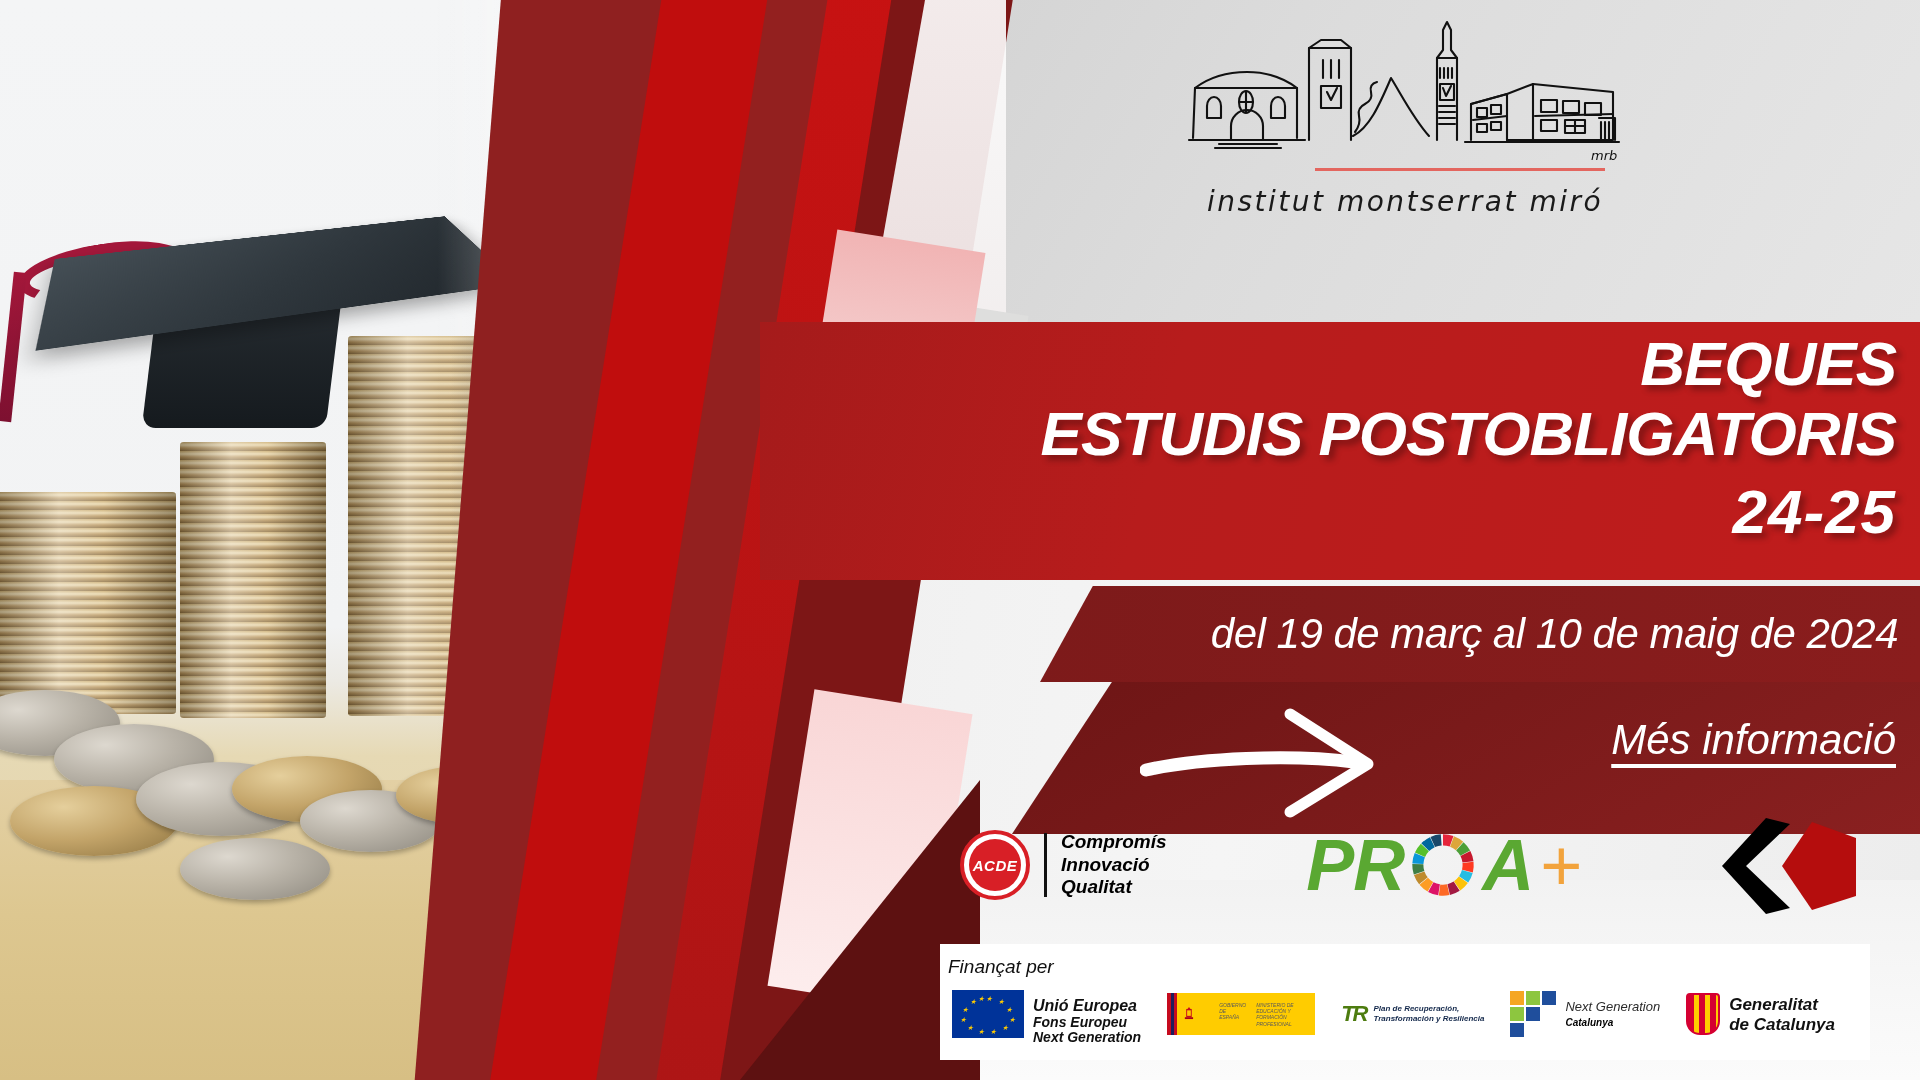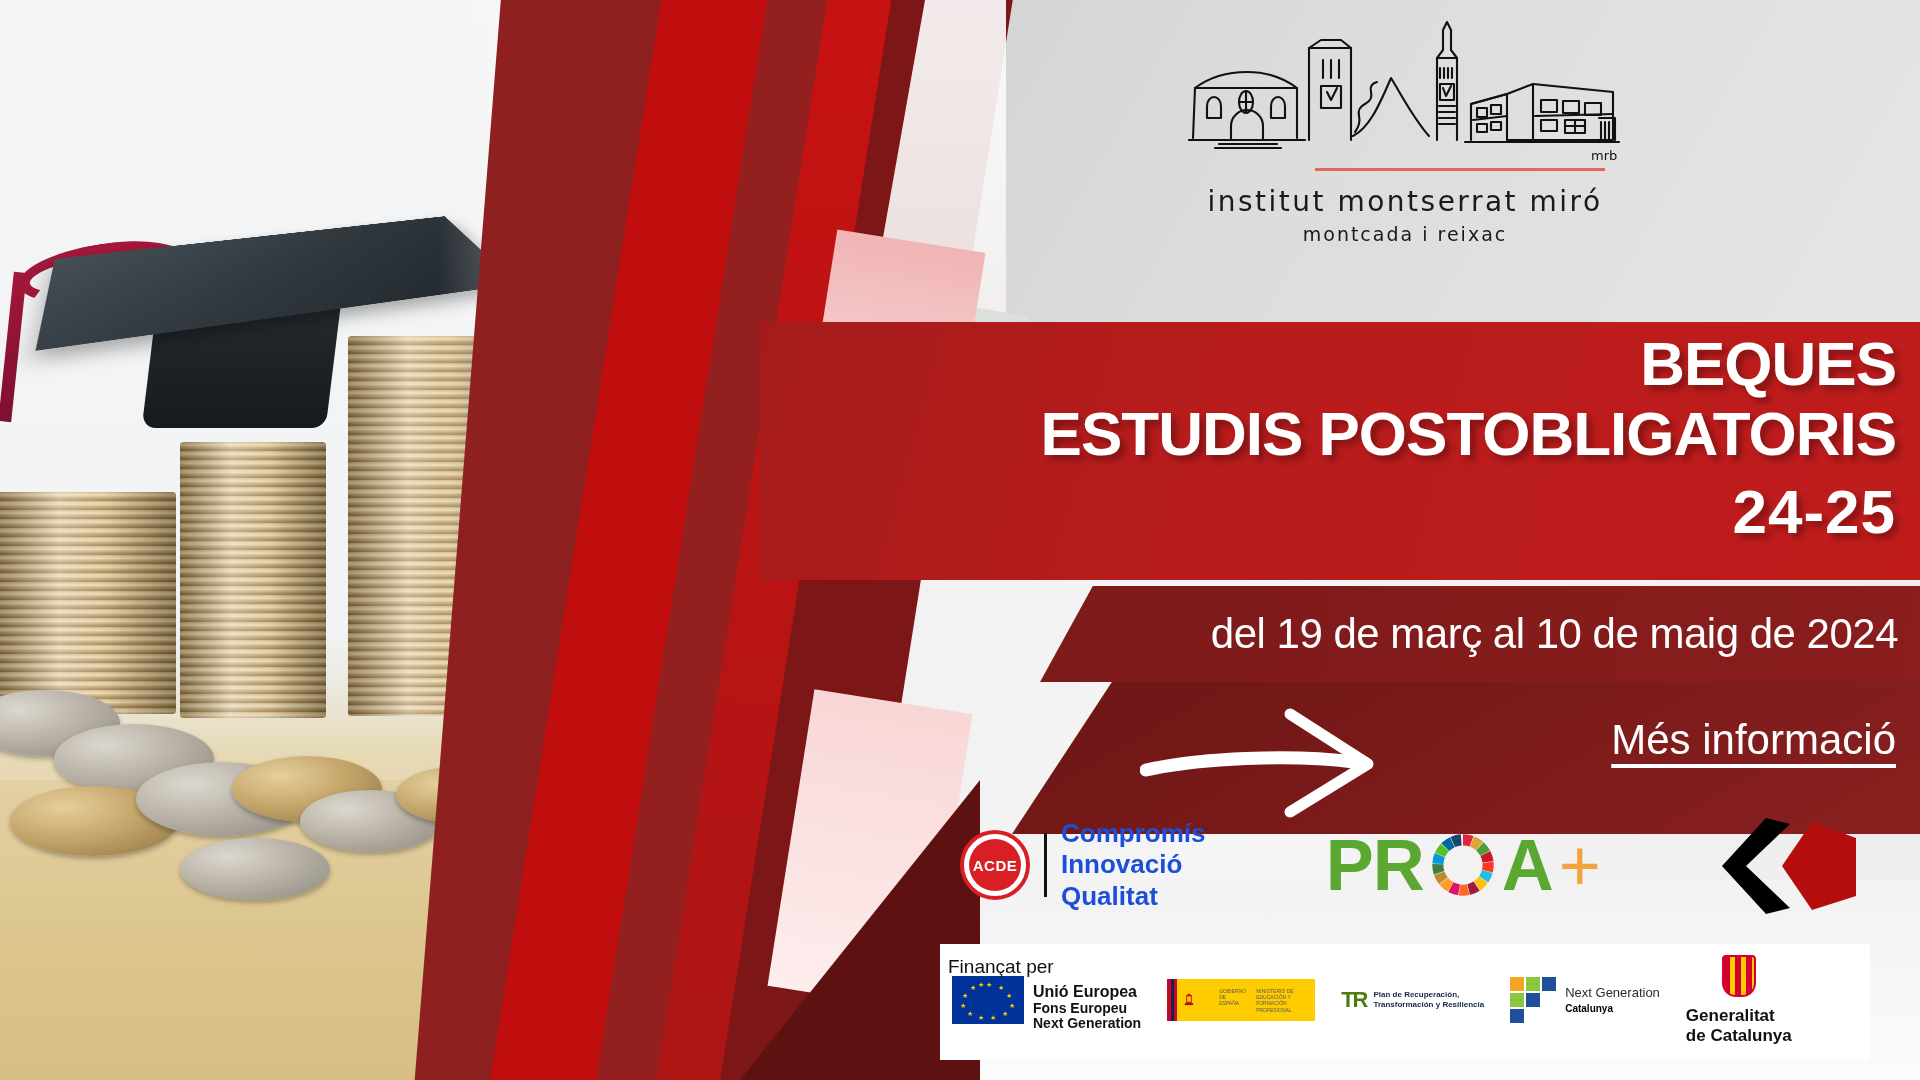--- a/index.html
+++ b/index.html
@@ -1,20 +1,20 @@
 <!DOCTYPE html>
 <html><head>
 <meta charset="utf-8">
 <style>
   * { margin:0; padding:0; box-sizing:border-box; }
   html,body { width:1920px; height:1080px; overflow:hidden; background:#ffffff;
               font-family:"Liberation Sans", sans-serif; }
 
   #poster { position:relative; width:1920px; height:1080px; overflow:hidden;
-            background:#e8e8e8; }
+            background:#e8e8e8;font-style:italic; }
 
   
   .photo-wrap { position:absolute; left:0; top:0; width:560px; height:1080px;
                 overflow:hidden; }
   .photo-bg { position:absolute; inset:0;
               background:
                 linear-gradient(to bottom, #f4f5f6 0%, #f2f3f4 58%, #eceae4 63%, #e6d9b4 70%, #e0cfa2 100%); }
   .tabletop { position:absolute; left:0; bottom:0; width:100%; height:300px;
               background:linear-gradient(to bottom, #e3d0a4 0%, #ddc790 45%, #d7bf84 100%); }
   
@@ -124,21 +124,21 @@
                  display:flex; align-items:center; justify-content:space-between;
                  padding:0 60px; }
   .acde { display:flex; align-items:center; gap:14px; }
   .acde-circle { width:70px; height:70px; border-radius:50%; border:4px solid #d81f26;
                  display:flex; align-items:center; justify-content:center;
                  background:#fff; }
   .acde-inner { width:52px; height:52px; border-radius:50%; background:#d81f26;
                 display:flex; align-items:center; justify-content:center; }
   .acde-inner span { color:#fff; font-size:15px; font-weight:bold; letter-spacing:.5px; }
   .acde-bar { width:3px; height:64px; background:#111; }
-  .acde-words { font-size:26px; font-weight:bold; line-height:1.2; color:#1d4ed8; }
+  .acde-words { font-size:19px; font-weight:bold; line-height:1.2; color:#000000; }
 
   .proa { display:flex; align-items:center; font-size:72px; font-weight:600;
           color:#5aa832; letter-spacing:-1px; }
   .proa .plus { color:#f2a33c; font-weight:400; margin-left:6px; }
   .sdg-wheel { width:74px; height:74px; margin:0 2px; }
 
   .mark-logo { width:140px; height:110px; }
 
   
   #funding-bar { position:absolute; left:940px; top:944px; width:930px; height:116px;
@@ -165,21 +165,21 @@
   .prtr-mark { font-size:22px; font-weight:bold; color:#4d7c0f; letter-spacing:-2px; }
   .prtr-txt { font-size:8px; font-weight:bold; color:#13284b; line-height:1.25;
               white-space:nowrap; }
 
   .ngc { display:flex; align-items:center; gap:9px; }
   .ngc-grid { width:46px; height:46px; display:grid;
               grid-template-columns:repeat(3,1fr); grid-template-rows:repeat(3,1fr); gap:2px; }
   .ngc-txt { font-size:13px; color:#2b2b2b; line-height:1.2; white-space:nowrap; }
   .ngc-txt b { font-size:10px; color:#000000; }
 
-  .gencat { display:flex; align-items:center; gap:9px;flex-direction:column; }
+  .gencat { display:flex; align-items:flex-end; gap:9px; }
   .gencat-shield { width:34px; height:42px; border-radius:4px 4px 14px 14px;
                    background:repeating-linear-gradient(to right,#D50032 0 6px,#FFCD00 6px 11px);
                    border:2px solid #D50032; }
   .gencat-txt { font-size:17px; font-weight:bold; color:#111; line-height:1.18;
                 white-space:nowrap; }
 </style>
 </head>
 <body>
 
 <div id="poster">
@@ -271,21 +271,20 @@
         <path d="M380 112 L400 112 M390 106 L390 119"></path>
         <path d="M350 102 L428 100"></path>
         <path d="M414 104 L430 104 L430 126"></path>
         <path d="M416 108 L416 126 M420 108 L420 126 M424 108 L424 126"></path>
         <path d="M280 128 L434 128"></path>
       </g>
       <text x="406" y="146" font-family="DejaVu Sans, sans-serif" font-size="13" fill="#111">mrb</text>
     </svg>
     <div class="logo-rule"></div>
     <div class="logo-name">institut montserrat miró</div>
-    <div class="logo-sub">montcada i reixac</div>
   </div>
 
   <div id="headline-band"></div>
   <div class="headline" id="h-estudis">ESTUDIS POSTOBLIGATORIS</div>
   <div class="headline" id="h-beques">BEQUES</div>
   <div class="headline" id="h-years">24-25</div>
 
   <div id="date-band"></div>
   <div id="date-text">del 19 de març al 10 de maig de 2024</div>
 

